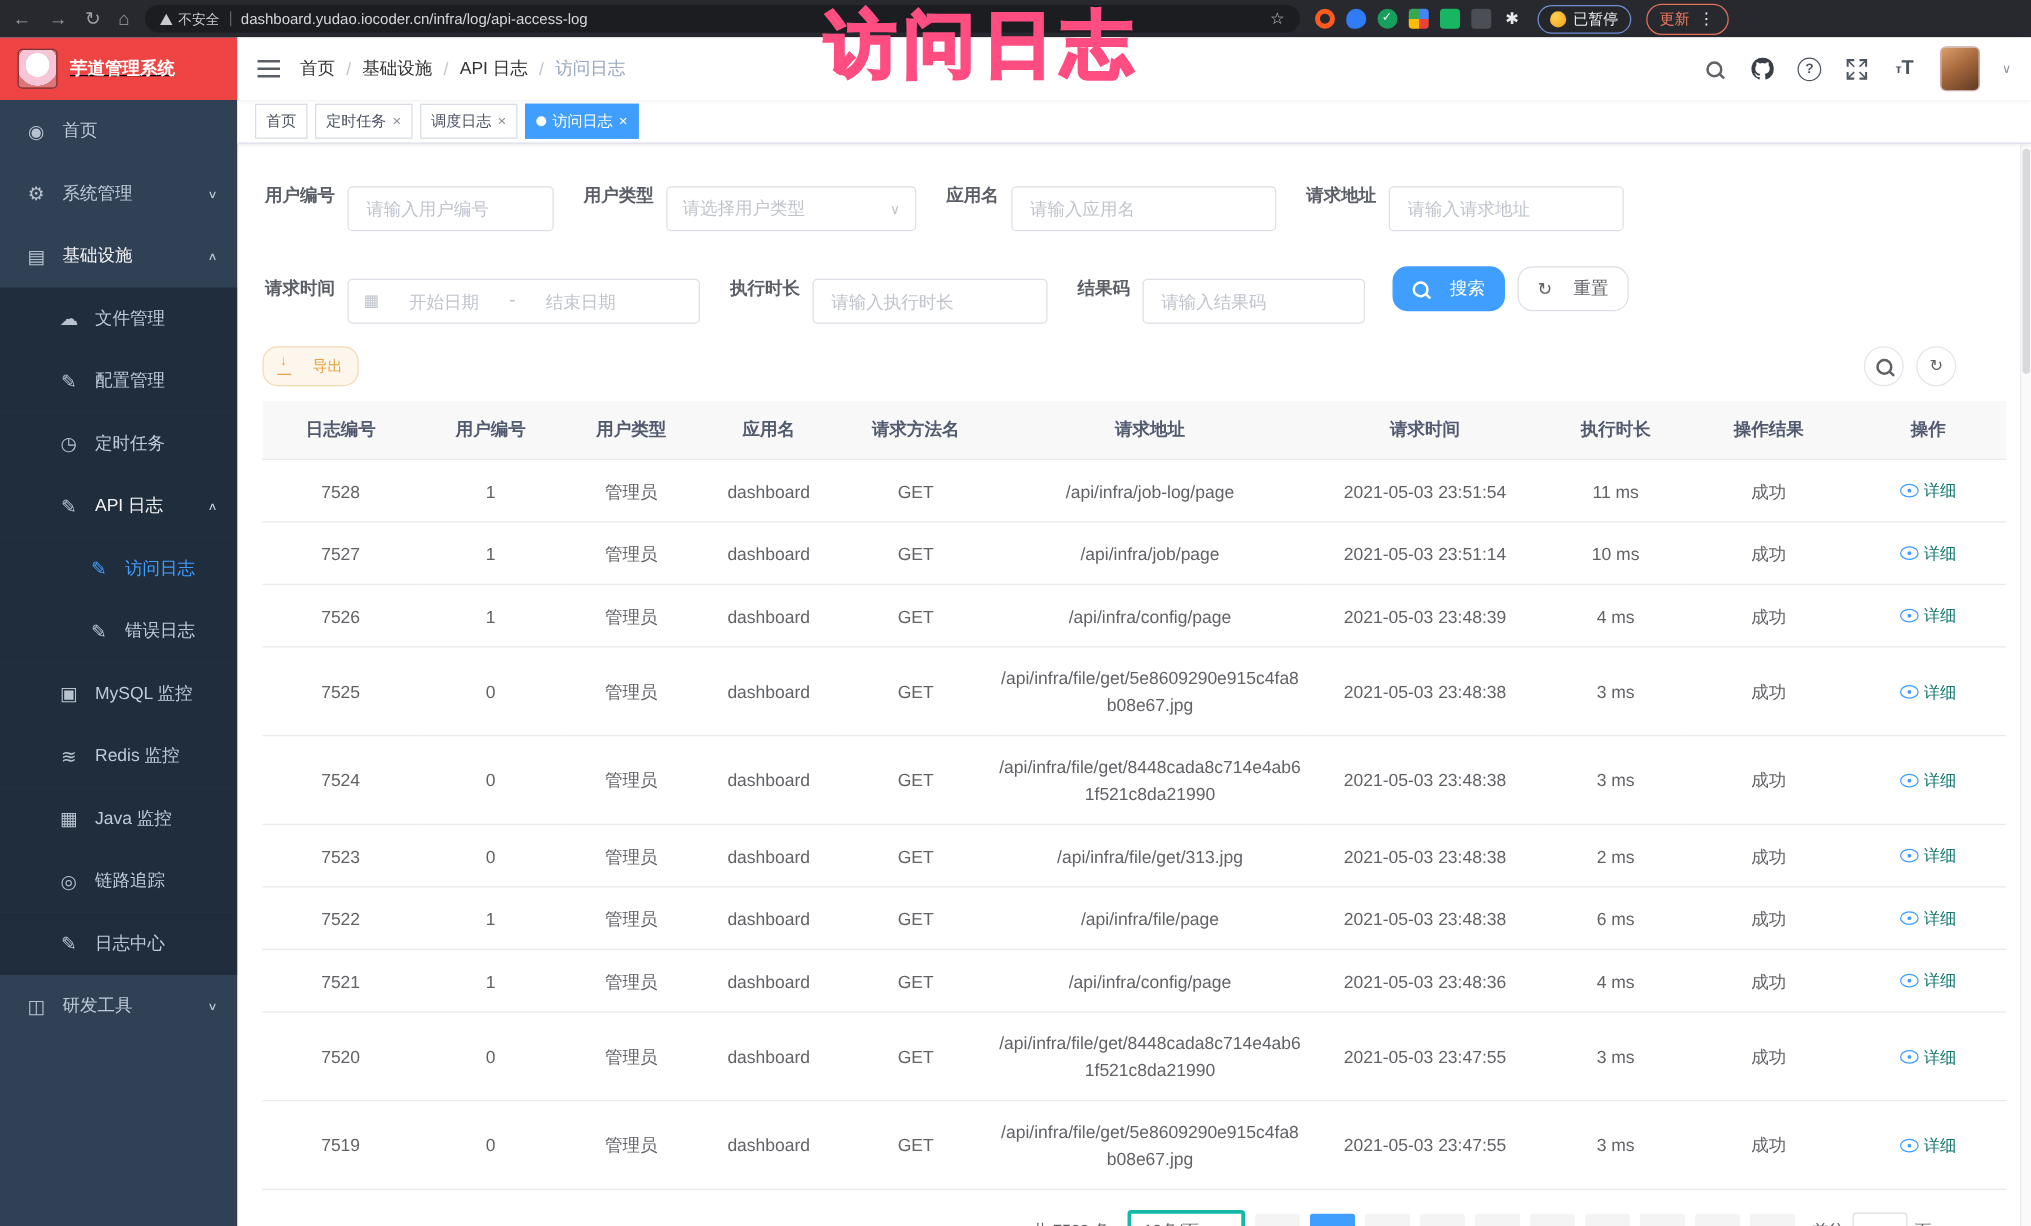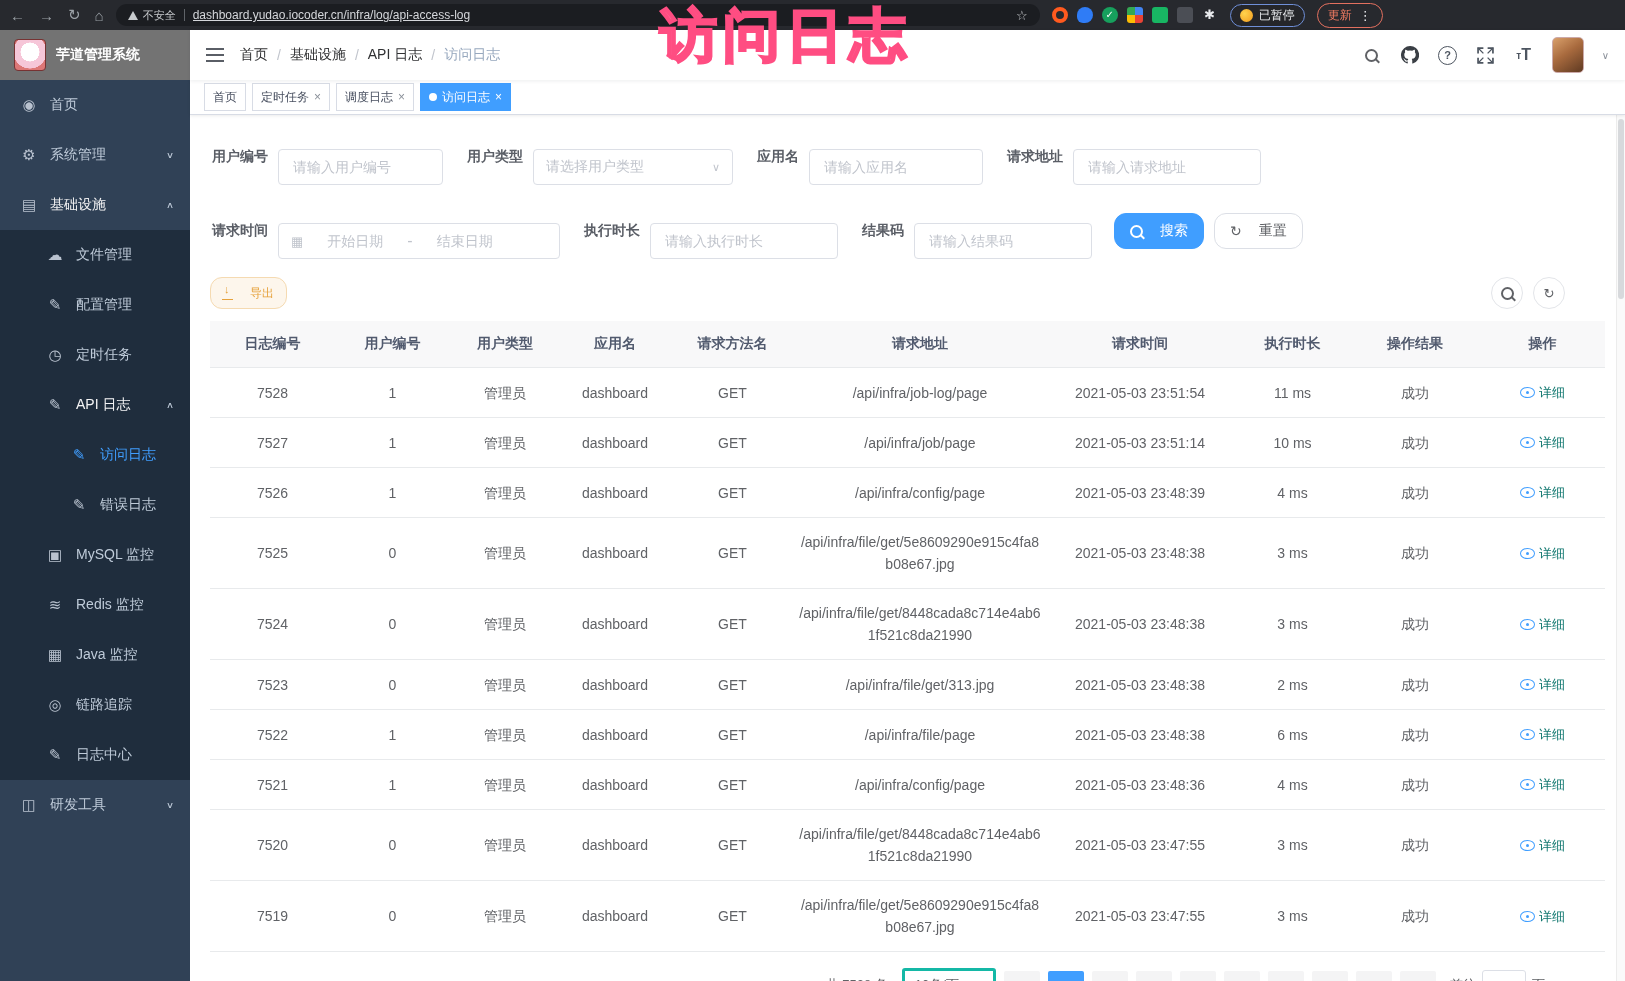--- a/index.html
+++ b/index.html
@@ -6,40 +6,40 @@
   .screen{position:relative;width:1625px;height:981px;overflow:hidden;background:#fff;}
 
   
   .browser{height:30px;background:#27292e;display:flex;align-items:center;padding:0 10px;gap:12px;}
   .b-nav{color:#9aa0a6;font-size:15px;display:flex;gap:14px;align-items:center;}
   .b-nav span{cursor:pointer;}
   .addr{flex:1;height:22px;background:#1b1d21;border-radius:11px;display:flex;align-items:center;padding:0 12px;gap:8px;color:#d5d7db;font-size:12px;max-width:900px;}
   .addr .warn{color:#c7cacd;font-size:11px;display:flex;align-items:center;gap:5px;}
   .warn-tri{display:inline-block;width:0;height:0;border-left:5px solid transparent;border-right:5px solid transparent;border-bottom:9px solid #c7cacd;}
   .addr .sep{width:1px;height:12px;background:#5f6368;}
-  .addr .url{white-space:nowrap;overflow:hidden;text-decoration:underline;}
+  .addr .url{white-space:nowrap;overflow:hidden;}
   .addr .star{margin-left:auto;color:#c7cacd;font-size:13px;}
   .exts{display:flex;align-items:center;gap:9px;}
   .ext{width:16px;height:16px;border-radius:50%;}
   .ext.ring{background:transparent;border:4px solid #ff5a1f;box-sizing:border-box;}
   .ext.drop{background:#2f7cf6;border-radius:50% 50% 50% 6px;}
   .ext.check{background:#17a05d;color:#fff;font-size:10px;line-height:16px;text-align:center;}
   .ext.puzzle{border-radius:3px;background:conic-gradient(#4285f4 25%,#ea4335 0 50%,#fbbc04 0 75%,#34a853 0);}
   .ext.adg{border-radius:3px;background:#18b663;}
   .ext.leaf{border-radius:3px;background:#4b4e55;}
   .ext.snow{background:transparent;color:#e8eaed;font-size:13px;line-height:16px;text-align:center;}
   .badge-paused{display:flex;align-items:center;gap:6px;border:1px solid #6f8fd8;background:#25262a;border-radius:12px;padding:2px 9px;color:#e8eaed;font-size:12px;}
   .emoji-face{width:13px;height:13px;border-radius:50%;background:radial-gradient(circle at 35% 35%,#ffd34d,#f29b1d);}
   .btn-update{display:flex;align-items:center;gap:7px;border:1px solid #e2705f;border-radius:13px;padding:3px 10px;color:#f07b62;font-size:12px;}
   .kebab{color:#e8eaed;font-size:13px;}
 
   
   .app{display:flex;height:951px;}
   .sidebar{width:190px;background:#304156;flex-shrink:0;display:flex;flex-direction:column;overflow:hidden;}
-  .logo-row{height:50px;display:flex;align-items:center;gap:10px;padding:0 14px;background:#737373;}
+  .logo-row{height:50px;display:flex;align-items:center;gap:10px;padding:0 14px;background:#ef4444;text-decoration:underline;}
   .logo-img{width:30px;height:30px;border-radius:4px;background:radial-gradient(circle at 50% 40%,#fff 0 40%,#f6c6d8 41% 70%,#d77 71%);border:1px solid #733;}
   .logo-title{color:#fff;font-size:14px;font-weight:bold;white-space:nowrap;}
   .m-item{height:50px;display:flex;align-items:center;gap:12px;color:#bfcbd9;font-size:14px;cursor:pointer;}
   .m-item.sub{background:#1f2d3d;}
   .m-item.lv1{padding-left:20px;}
   .m-item.lv2{padding-left:46px;}
   .m-item.lv3{padding-left:70px;}
   .m-item.open .m-label{color:#f4f4f5;}
   .m-item.active .m-label,.m-item.active .m-ico{color:#409eff;}
   .m-ico{width:18px;text-align:center;font-size:15px;color:#b9c2cf;}
@@ -297,21 +297,21 @@
           <span class="flabel">用户编号</span>
           <div class="tbox" style="width:165px">
               <input placeholder="请输入用户编号" style="">
             </div>
           <span class="flabel">用户类型</span>
           <div class="tbox selbox" style="width:200px">
               <span class="sv">请选择用户类型</span>
               <span class="sel-caret">∨</span>
             </div>
           <span class="flabel">应用名</span>
-          <div class="tbox" style="width:174px">
+          <div class="tbox" style="width:212px">
               <input placeholder="请输入应用名" style="">
             </div>
           <span class="flabel">请求地址</span>
           <div class="tbox" style="width:188px">
               <input placeholder="请输入请求地址" style="">
             </div>
         </div>
 
         <div class="frow">
           <span class="flabel">请求时间</span>

